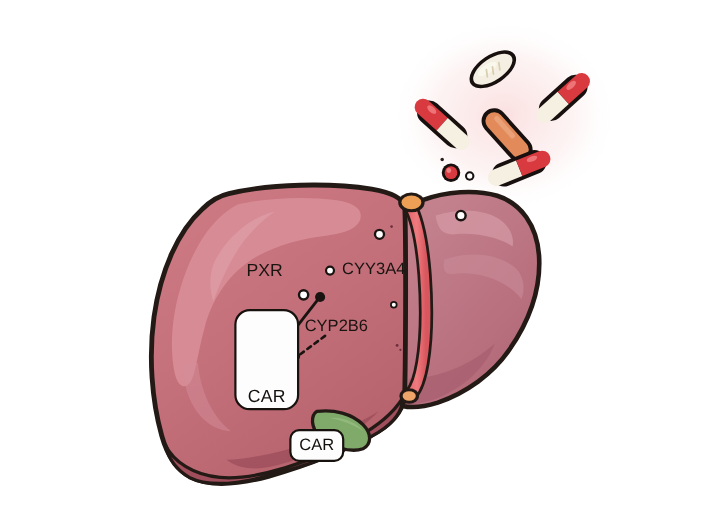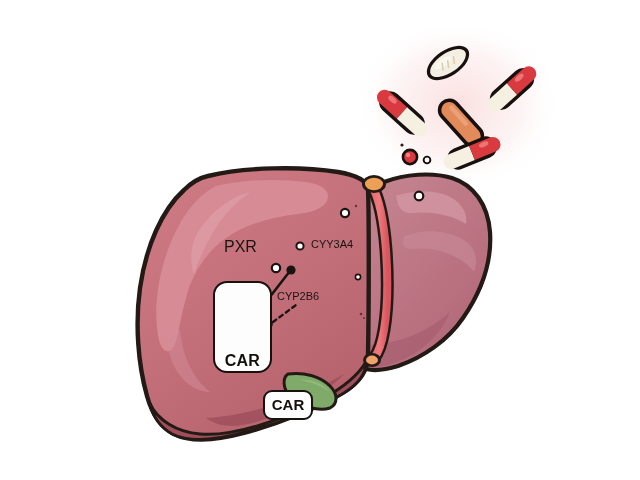--- a/index.html
+++ b/index.html
@@ -25,21 +25,20 @@
     width: 640px;
     height: 480px;
   }
   
   .car-box {
     position: absolute;
     background: #fdfdfd;
     border: 2.5px solid #18120f;
     border-radius: 13px;
     box-sizing: border-box;
-    font-weight: bold;
   }
   .car-box-main {
     left: 213px;
     top: 281px;
     width: 59px;
     height: 92px;
     border-radius: 14px;
   }
   .car-box-main .car-caption {
     position: absolute;
@@ -65,21 +64,21 @@
     right: 0;
     top: 4px;
     text-align: center;
     font-size: 15px;
     line-height: 17px;
     color: #14100e;
   }
   .gene-label {
     position: absolute;
     color: #1a1411;
-    font-size: 11px;
+    font-size: 15px;
     line-height: 17px;
     white-space: nowrap;
   }
   .lbl-pxr { left: 224px; top: 238px; font-size: 16px; }
   .lbl-cyy3a4 { left: 311px; top: 236px; }
   .lbl-cyp2b6 { left: 277px; top: 288px; text-align: right; }
 </style>
 </head>
 <body>
 

